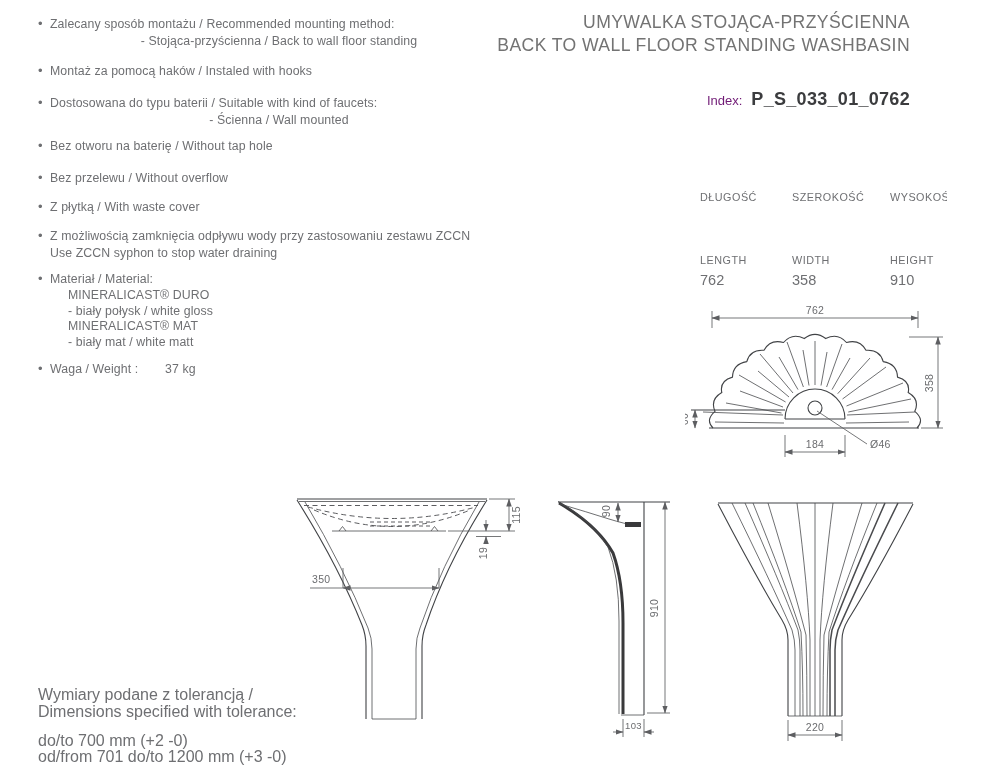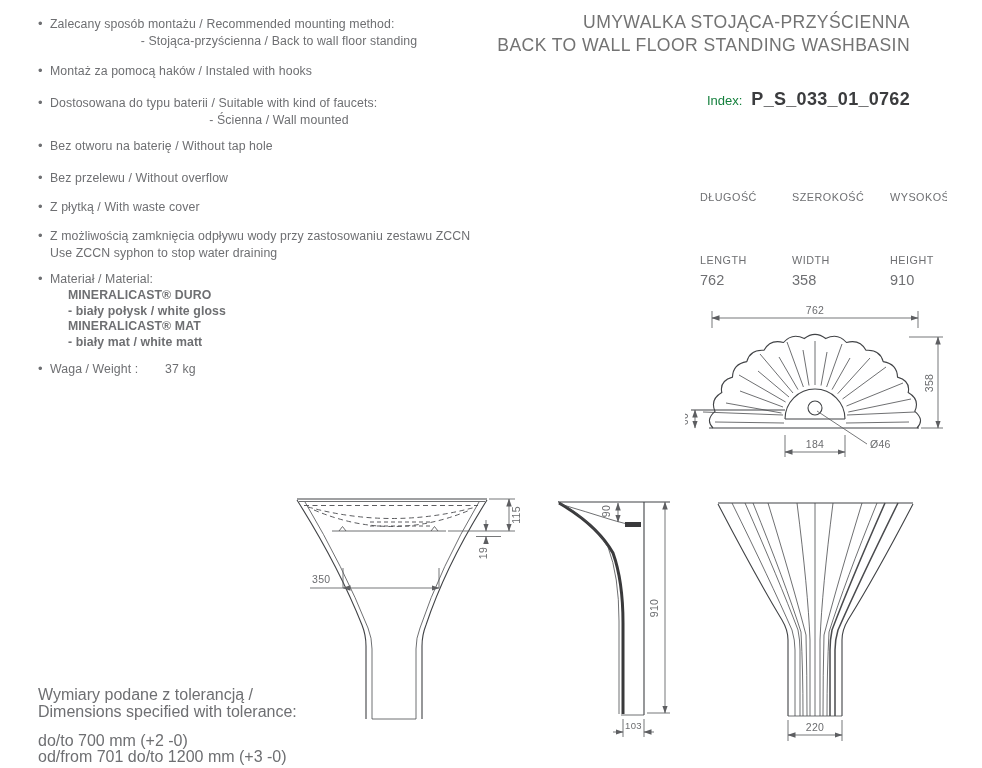--- a/index.html
+++ b/index.html
@@ -3,29 +3,29 @@
 <meta charset="utf-8">
 <style>
   html,body{margin:0;padding:0;background:#fff;}
   .page{position:relative;width:947px;height:768px;background:#ffffff;overflow:hidden;
         font-family:"Liberation Sans",sans-serif;color:#6e6f72;}
 
   
   .feat{position:absolute;left:50px;width:440px;font-size:12.3px;line-height:17px;letter-spacing:.1px;}
   .feat::before{content:"\2022";position:absolute;left:-12px;top:-1px;font-size:13px;color:#6e6f72;}
   .fsub{margin-left:18px;text-align:center;}
-  .fmat{margin-left:18px;line-height:15.6px;font-weight:bold;}
+  .fmat{margin-left:18px;line-height:15.6px;}
   .fmat:first-of-type{margin-top:2px;}
   .wval{position:absolute;left:115px;top:0;}
 
   
   .title{position:absolute;top:11px;right:37px;text-align:right;font-size:17.6px;line-height:22.5px;
          color:#737373;letter-spacing:.4px;}
   .index-row{position:absolute;top:89px;right:37px;display:flex;align-items:baseline;gap:9px;}
-  .index-label{font-size:13px;color:#15803d;margin-left:11px;}
+  .index-label{font-size:13px;color:#701a75;margin-left:11px;}
   .index-value{font-size:18px;font-weight:bold;color:#3b3c3e;letter-spacing:.3px;text-align:right;}
 
   
   .dcol{position:absolute;top:142px;}
   .dcol .h{font-size:10.8px;line-height:14.5px;letter-spacing:.5px;color:#6e6f72;margin-top:48px;}
   .dcol .v{margin-top:5px;font-size:14.5px;color:#6e6f72;}
 
   
   .tol{position:absolute;left:38px;font-size:16px;line-height:16.5px;margin-top:36px;}
 

